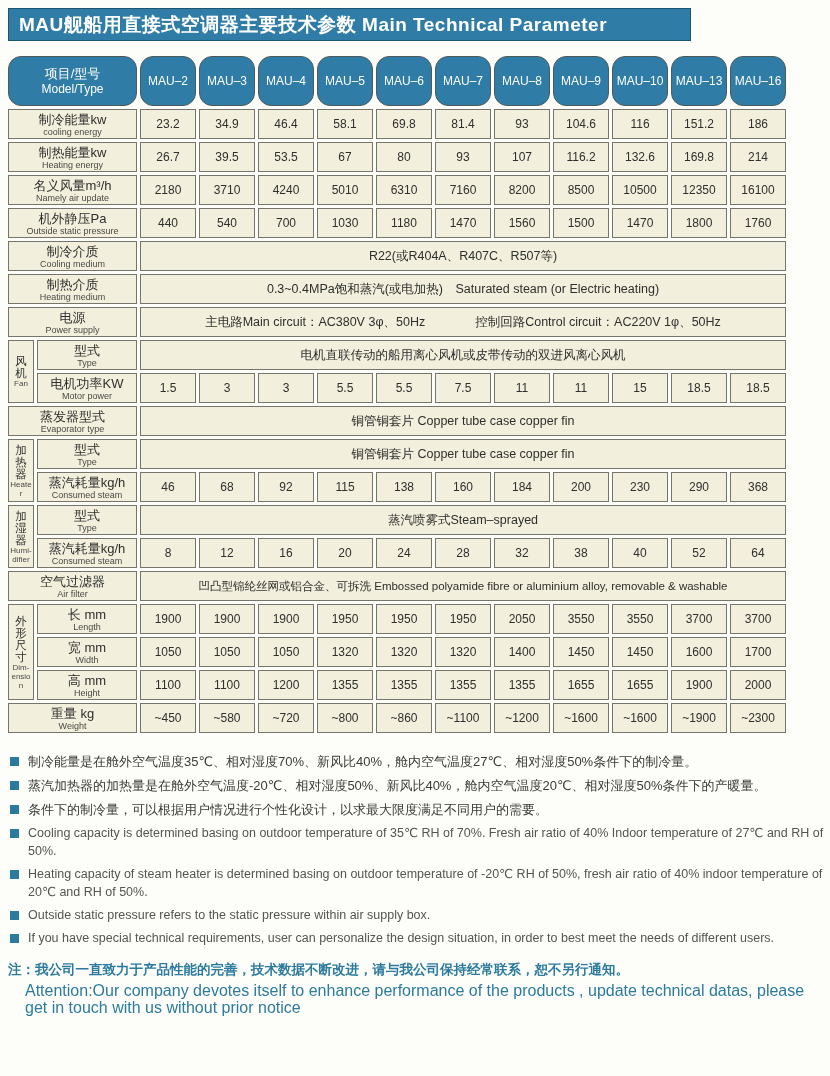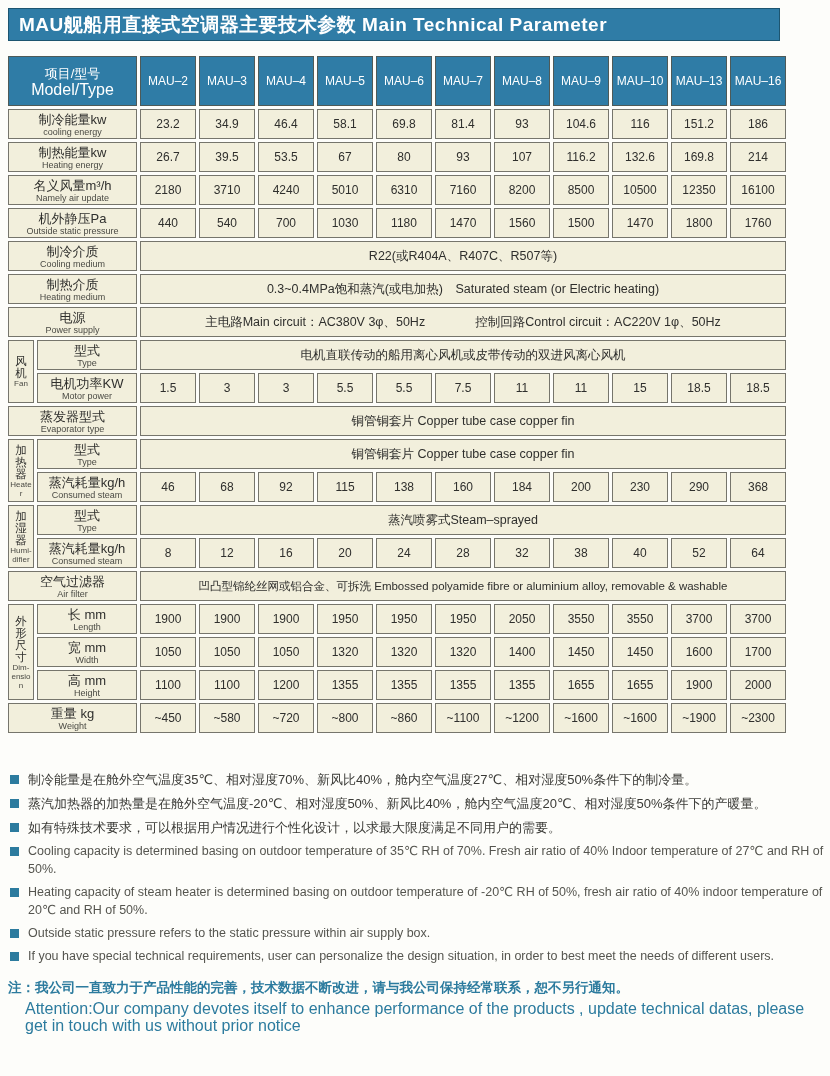--- a/index.html
+++ b/index.html
@@ -1,39 +1,39 @@
 <!DOCTYPE html>
 <html><head>
 <meta charset="utf-8">
 <style>
   html,body{margin:0;padding:0;background:#fdfdfa;}
   body{width:830px;height:1076px;overflow:hidden;font-family:"Liberation Sans","DejaVu Sans",sans-serif;}
   .page{padding:8px 8px 0 8px;box-sizing:border-box;}
 
-  .title-bar{width:772px;box-sizing:border-box;background:#2f7ca6;border:1px solid #1d5570;
+  .title-bar{width:683px;box-sizing:border-box;background:#2f7ca6;border:1px solid #1d5570;
     color:#ffffff;font-size:19px;font-weight:bold;line-height:31px;height:33px;
     padding-left:10px;letter-spacing:0.5px;white-space:nowrap;}
 
   table.spec{border-collapse:separate;border-spacing:3px;width:784px;table-layout:fixed;
     margin-top:12px;margin-left:-3px;}
   td{border:1px solid #76756c;background:#f2efdc;text-align:center;vertical-align:middle;
     padding:1px 1px;color:#2f2f2d;box-sizing:border-box;height:30px;overflow:hidden;}
-  td.th{background:#2f7ca6;color:#ffffff;border-color:#4e5a58;height:50px;}
+  td.th{background:#2f7ca6;color:#ffffff;border-color:#4e5a58;height:50px;border-radius:13px;}
   .czh{font-size:13px;line-height:17px;}
-  .cen{font-size:16px;line-height:15px;}
+  .cen{font-size:12px;line-height:15px;}
   td.th.model{font-size:12px;}
   td.lab .zh{font-size:13px;line-height:15px;text-align:center;}
   td.lab .en{font-size:9px;line-height:10px;color:#4a4a44;}
   td.val{font-size:12px;}
   td.wide{font-size:12.5px;}
   td.group{padding:0 1px;margin-left:28px;}
   td.group .gzh{font-size:11.5px;line-height:12px;word-break:break-all;}
   td.group .gen{font-size:8px;line-height:9px;word-break:break-word;color:#4a4a44;}
 
-  .notes{margin-top:34px;padding-left:2px;width:814px;}
+  .notes{margin-top:16px;padding-left:2px;width:814px;}
   .note{display:flex;gap:9px;font-size:13px;color:#3a3a36;line-height:19px;margin-bottom:5px;}
   .note .sq{width:9px;height:9px;background:#2c7b9e;margin-top:5px;flex:none;}
   .note.en{color:#55554f;font-size:12.5px;line-height:18px;}
 
   .footer{margin-top:14px;color:#2c7b9e;width:814px;}
   .footer .fzh{font-size:13.5px;font-weight:bold;line-height:18px;}
   .footer .fen{font-size:16px;line-height:17px;margin-top:3px;margin-left:17px;}
 </style>
 </head>
 <body>
@@ -362,21 +362,21 @@
     <div class="note">
         <span class="sq"></span>
         <span>制冷能量是在舱外空气温度35℃、相对湿度70%、新风比40%，舱内空气温度27℃、相对湿度50%条件下的制冷量。</span>
       </div>
     <div class="note">
         <span class="sq"></span>
         <span>蒸汽加热器的加热量是在舱外空气温度-20℃、相对湿度50%、新风比40%，舱内空气温度20℃、相对湿度50%条件下的产暖量。</span>
       </div>
     <div class="note">
         <span class="sq"></span>
-        <span>如有特殊技术要求，可以根据用户情况进行个性化设计，以求最大限度满足不同用户的需要。</span>
+        <span>条件下的制冷量，可以根据用户情况进行个性化设计，以求最大限度满足不同用户的需要。</span>
       </div>
     <div class="note en">
         <span class="sq"></span>
         <span>Cooling capacity is determined basing on outdoor temperature of 35℃ RH of 70%. Fresh air ratio of 40% Indoor temperature of 27℃ and RH of 50%.</span>
       </div>
     <div class="note en">
         <span class="sq"></span>
         <span>Heating capacity of steam heater is determined basing on outdoor temperature of -20℃ RH of 50%, fresh air ratio of 40% indoor temperature of 20℃ and RH of 50%.</span>
       </div>
     <div class="note en">

